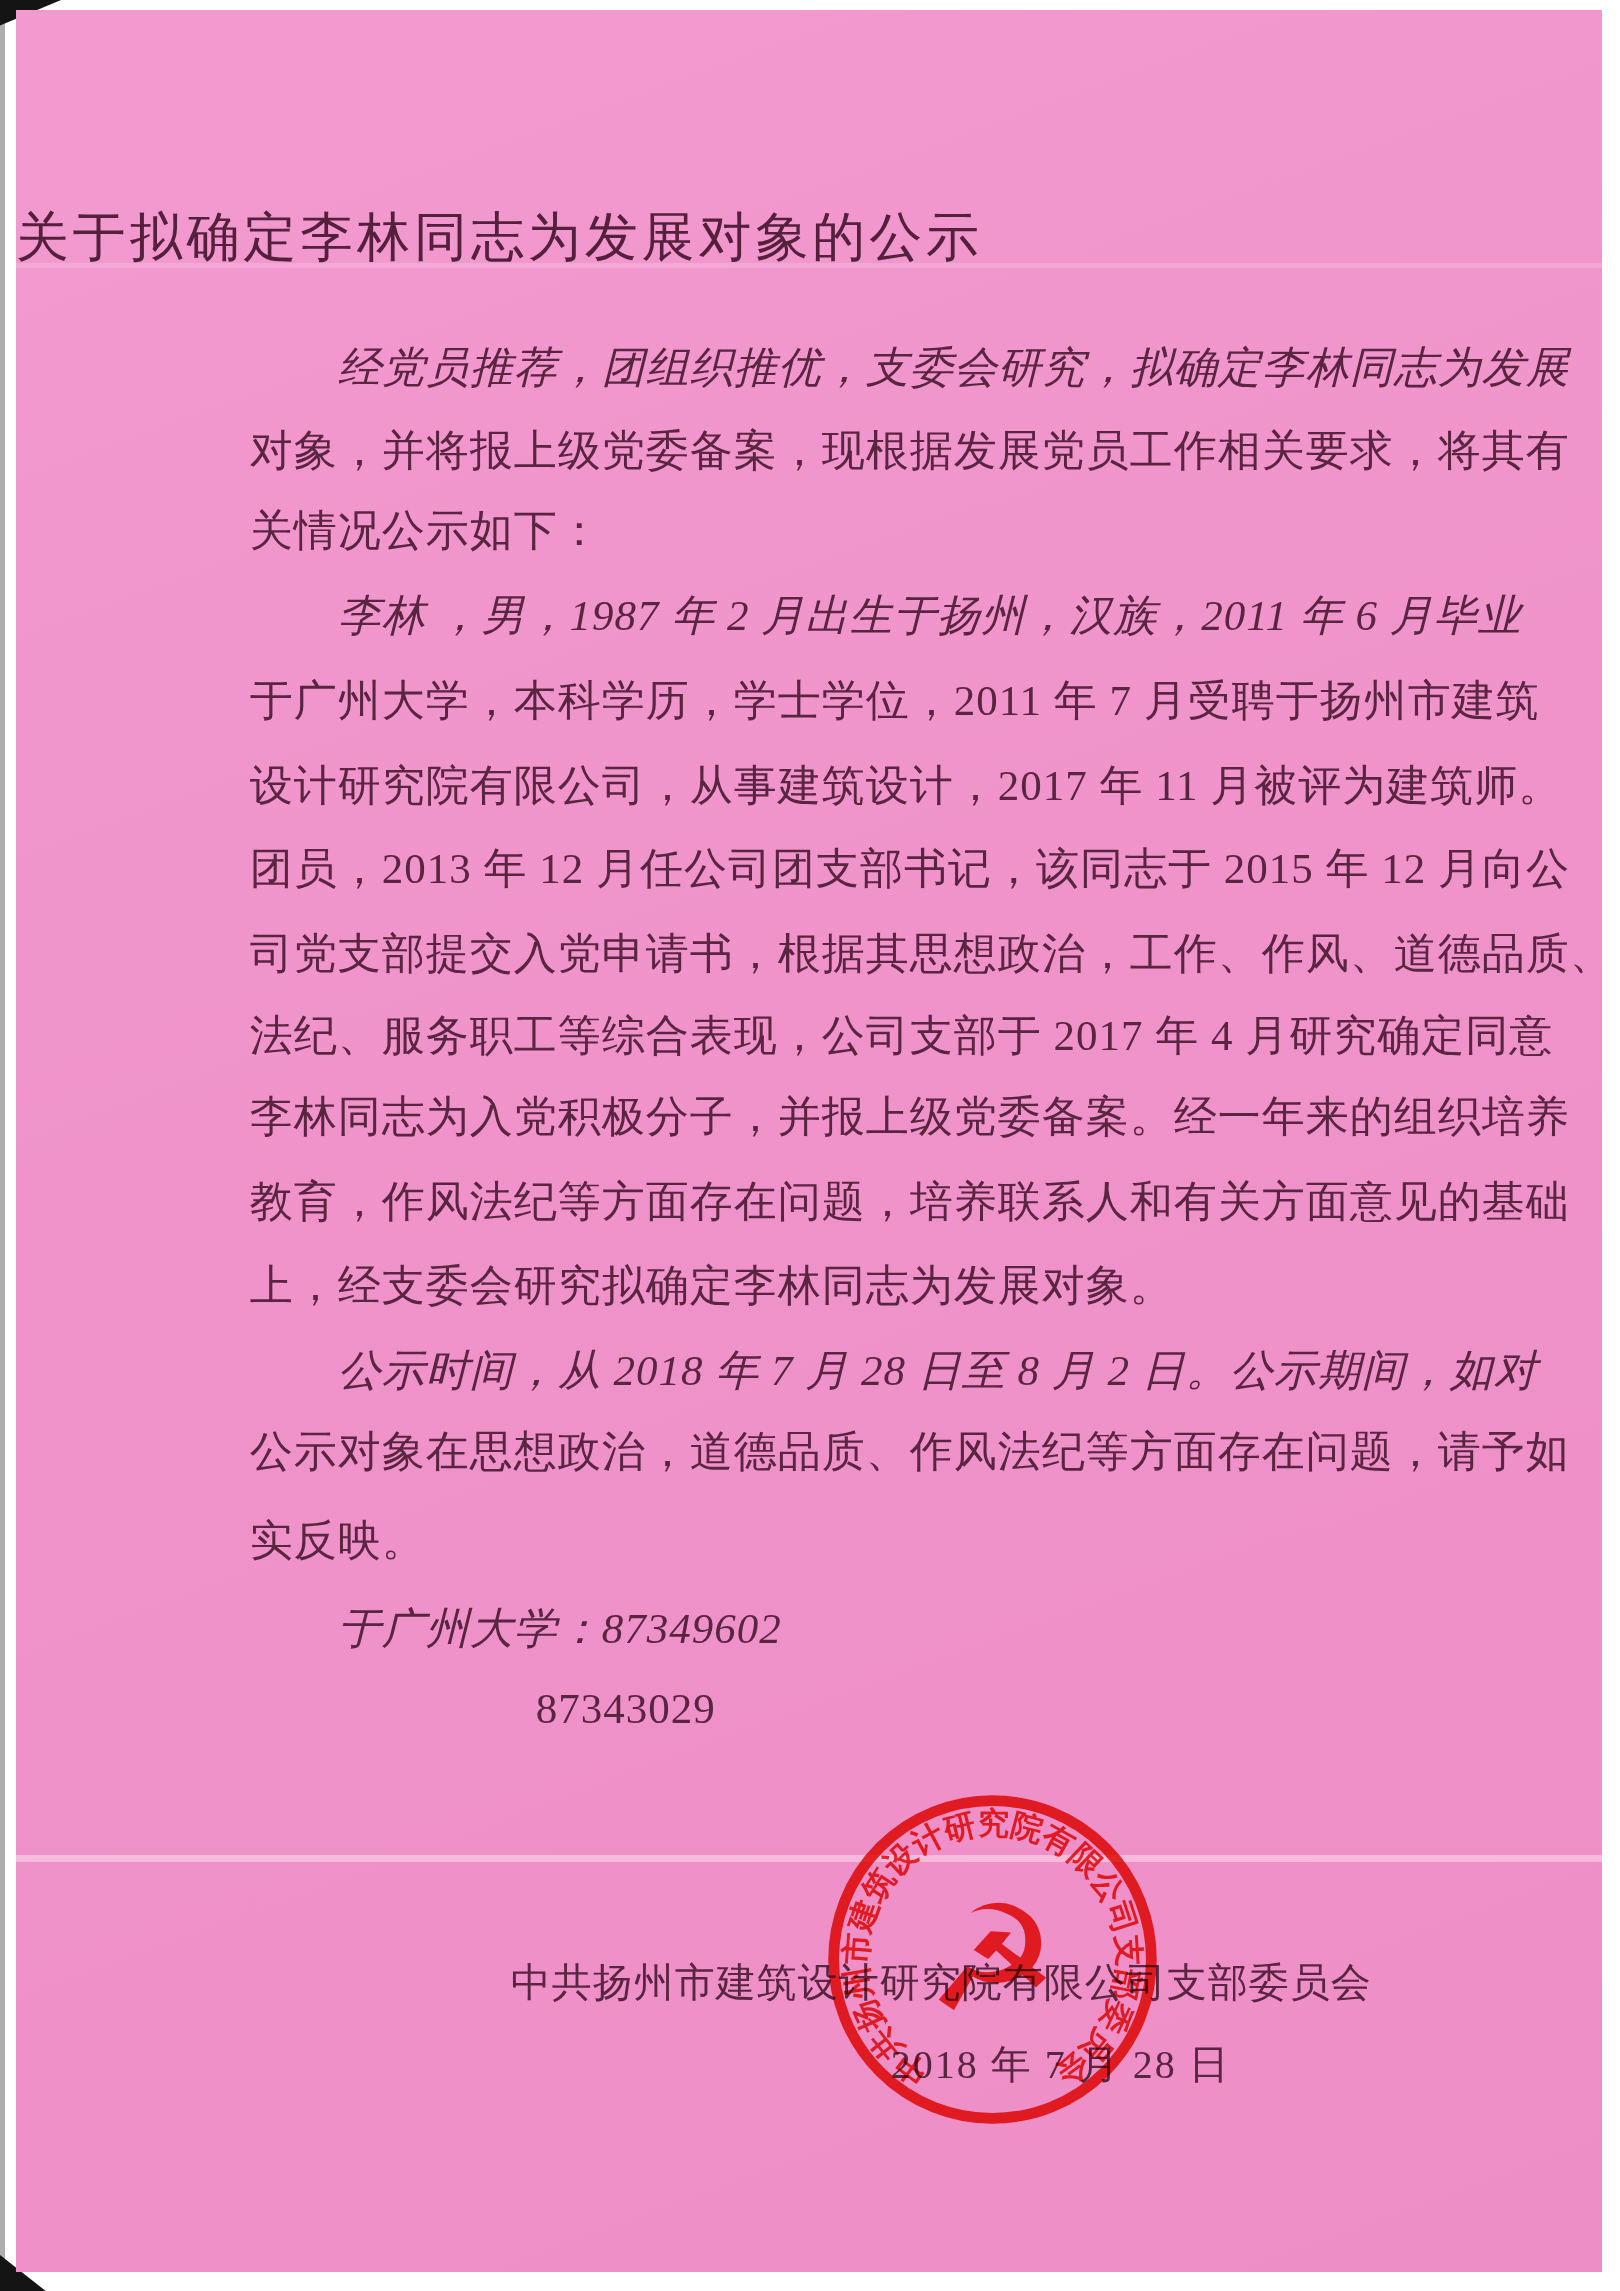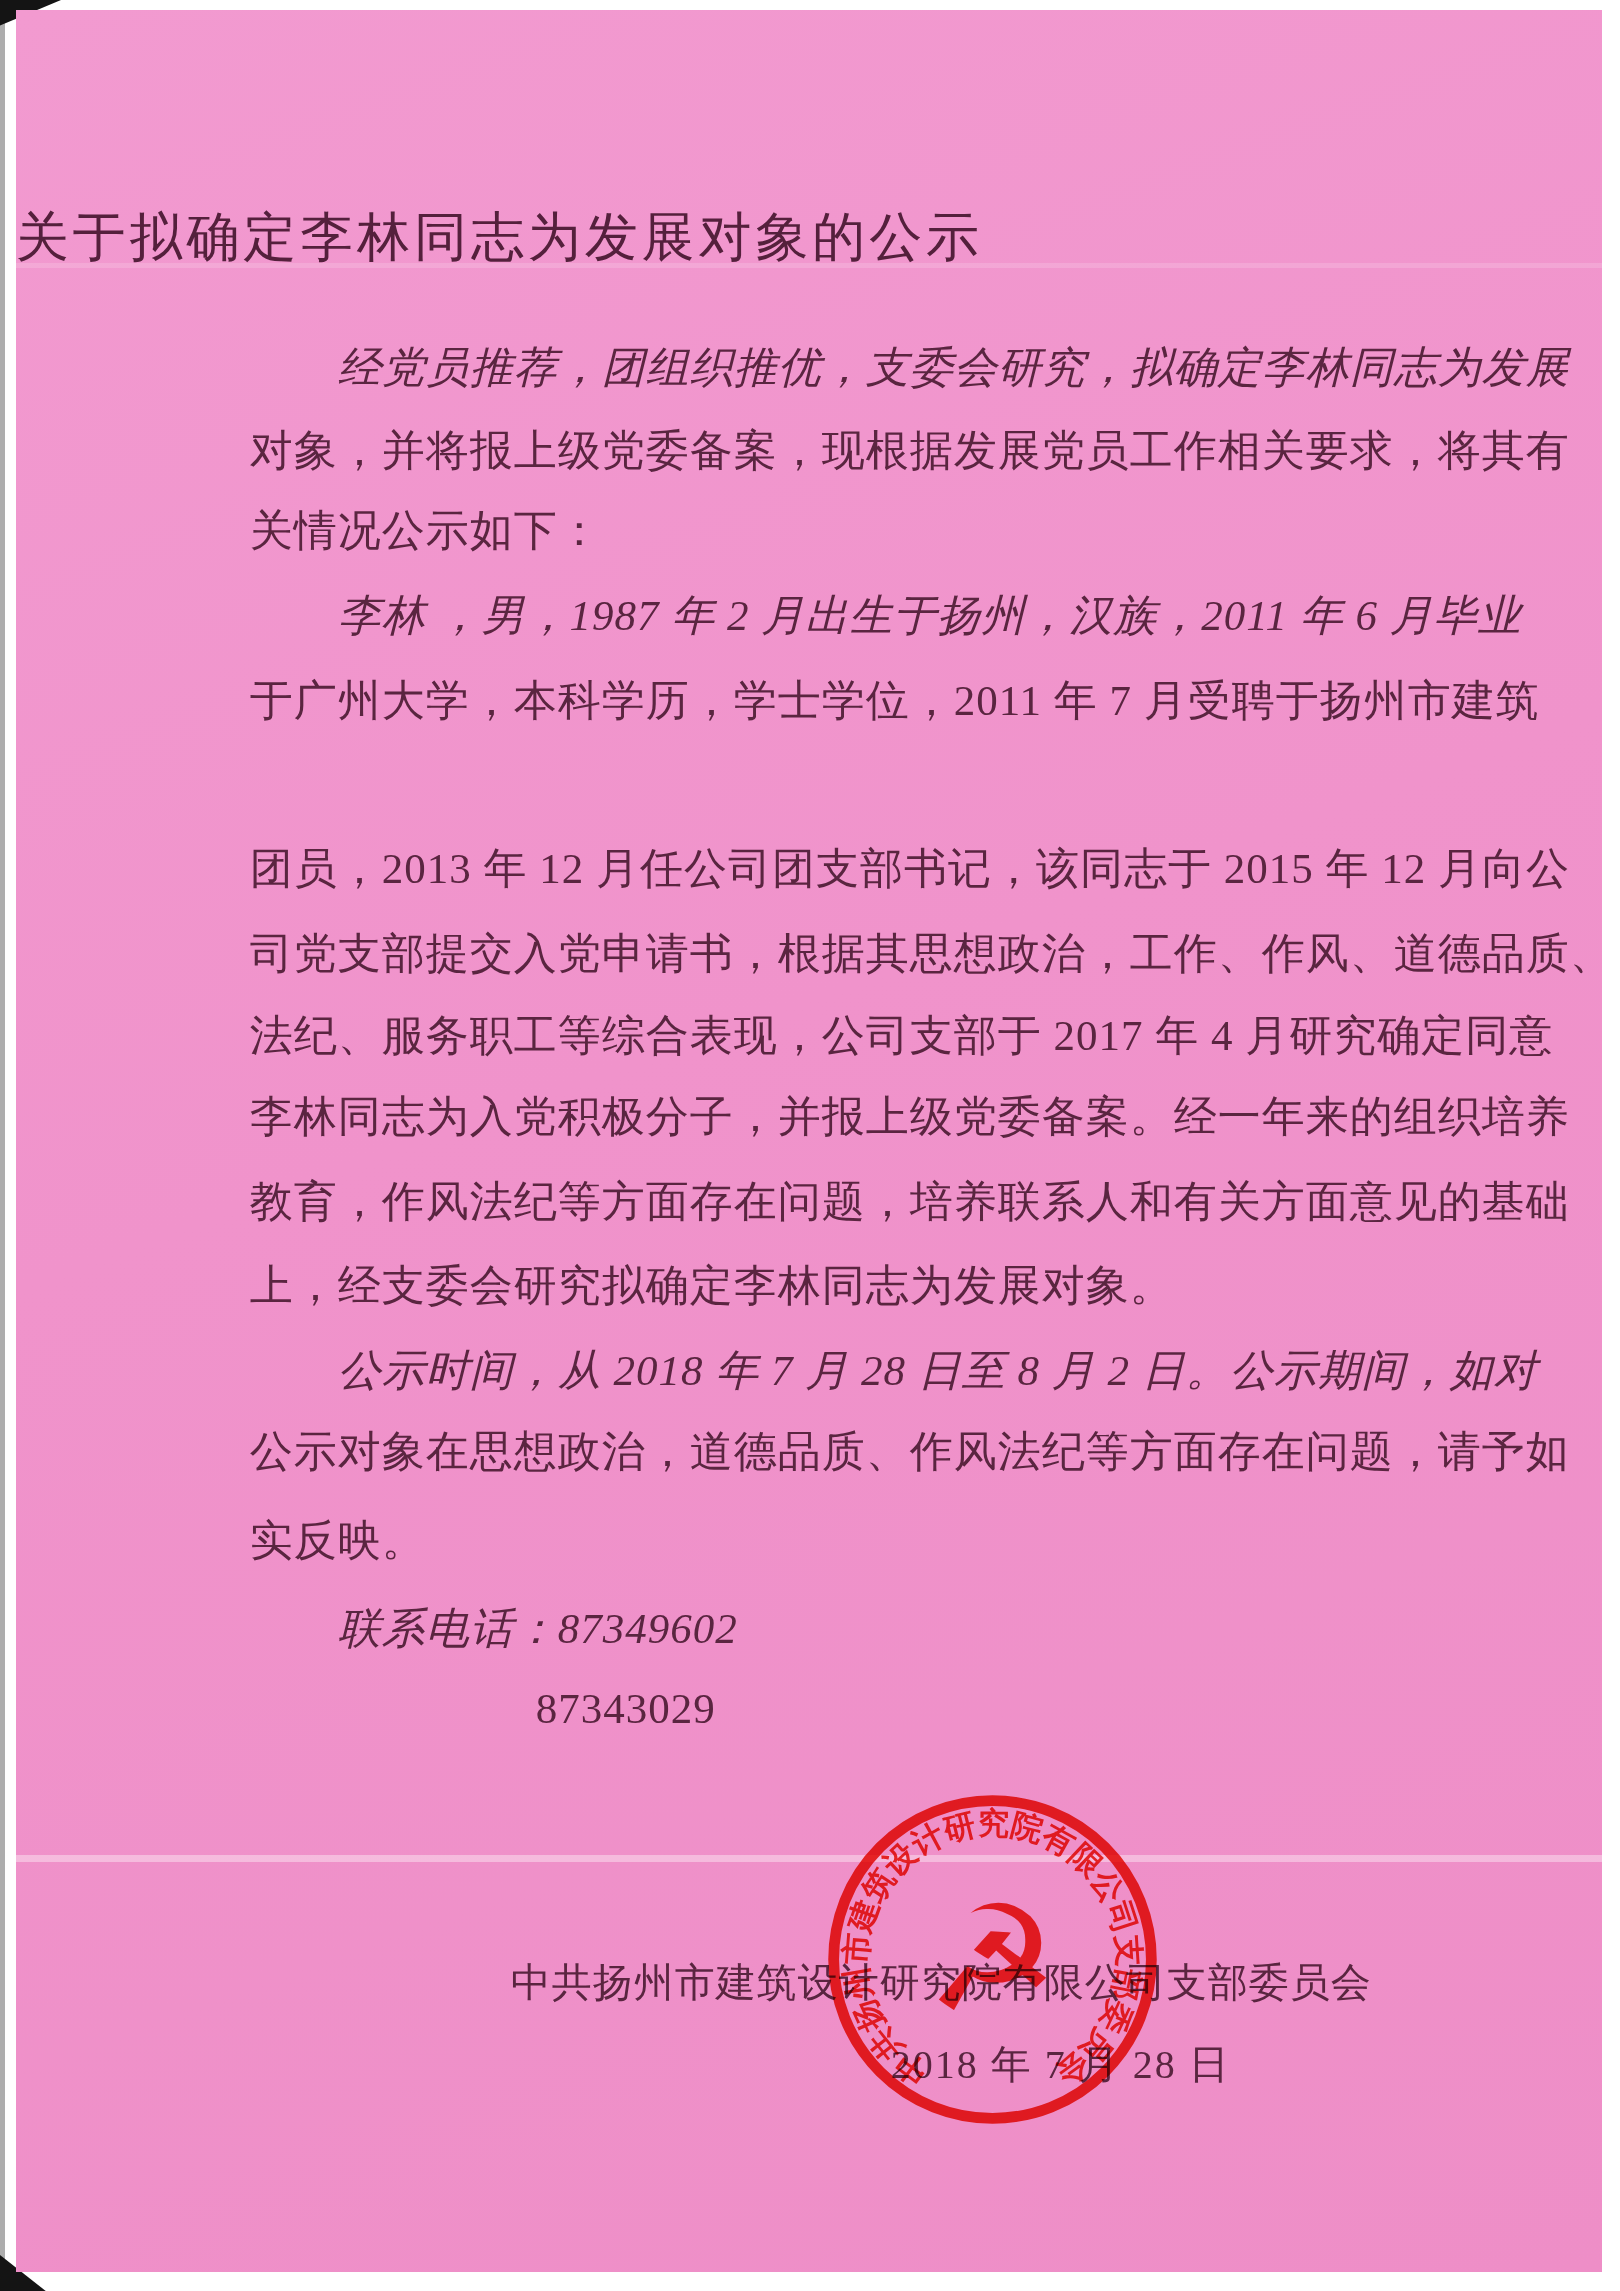--- a/index.html
+++ b/index.html
@@ -78,31 +78,32 @@
     <div class="streak s1"></div>
     <div class="streak s2"></div>
 
     <h1 class="title">关于拟确定李林同志为发展对象的公示</h1>
 
     <div class="line indent" style="top:329px">经党员推荐，团组织推优，支委会研究，拟确定李林同志为发展</div>
     <div class="line" style="top:412px">对象，并将报上级党委备案，现根据发展党员工作相关要求，将其有</div>
     <div class="line" style="top:492px">关情况公示如下：</div>
     <div class="line indent" style="top:577px">李林 ，男，1987 年 2 月出生于扬州，汉族，2011 年 6 月毕业</div>
     <div class="line" style="top:662px">于广州大学，本科学历，学士学位，2011 年 7 月受聘于扬州市建筑</div>
+    <div class="line" style="top:747px">设计研究院有限公司，从事建筑设计，2017 年 11 月被评为建筑师。</div>
     <div class="line" style="top:830px">团员，2013 年 12 月任公司团支部书记，该同志于 2015 年 12 月向公</div>
     <div class="line" style="top:915px">司党支部提交入党申请书，根据其思想政治，工作、作风、道德品质、</div>
     <div class="line" style="top:997px">法纪、服务职工等综合表现，公司支部于 2017 年 4 月研究确定同意</div>
     <div class="line" style="top:1078px">李林同志为入党积极分子，并报上级党委备案。经一年来的组织培养</div>
     <div class="line" style="top:1163px">教育，作风法纪等方面存在问题，培养联系人和有关方面意见的基础</div>
     <div class="line" style="top:1247px">上，经支委会研究拟确定李林同志为发展对象。</div>
     <div class="line indent" style="top:1332px">公示时间，从 2018 年 7 月 28 日至 8 月 2 日。公示期间，如对</div>
     <div class="line" style="top:1413px">公示对象在思想政治，道德品质、作风法纪等方面存在问题，请予如</div>
     <div class="line" style="top:1502px">实反映。</div>
 
-    <div class="line indent" style="top:1590px"><span>联系电话：</span><span>87349602</span></div>
+    <div class="line indent" style="top:1590px"><span>于广州大学：</span><span>87349602</span></div>
     <div class="line phone2" style="top:1674px">87343029</div>
 
     <div class="signature">中共扬州市建筑设计研究院有限公司支部委员会</div>
     <div class="date">2018 年 7 月 28 日</div>
 
     <svg class="seal" viewBox="0 0 360 360" xmlns="http://www.w3.org/2000/svg">
       <circle class="ring" cx="180" cy="180" r="162"></circle>
       <path id="sealTextPath" d="M 116 290.8 A 128 128 0 1 1 244 290.8" fill="none"></path>
       <text class="ring-text"><textPath href="#sealTextPath">中共扬州市建筑设计研究院有限公司支部委员会</textPath></text>
       <text class="emblem" x="180" y="232">☭</text>

